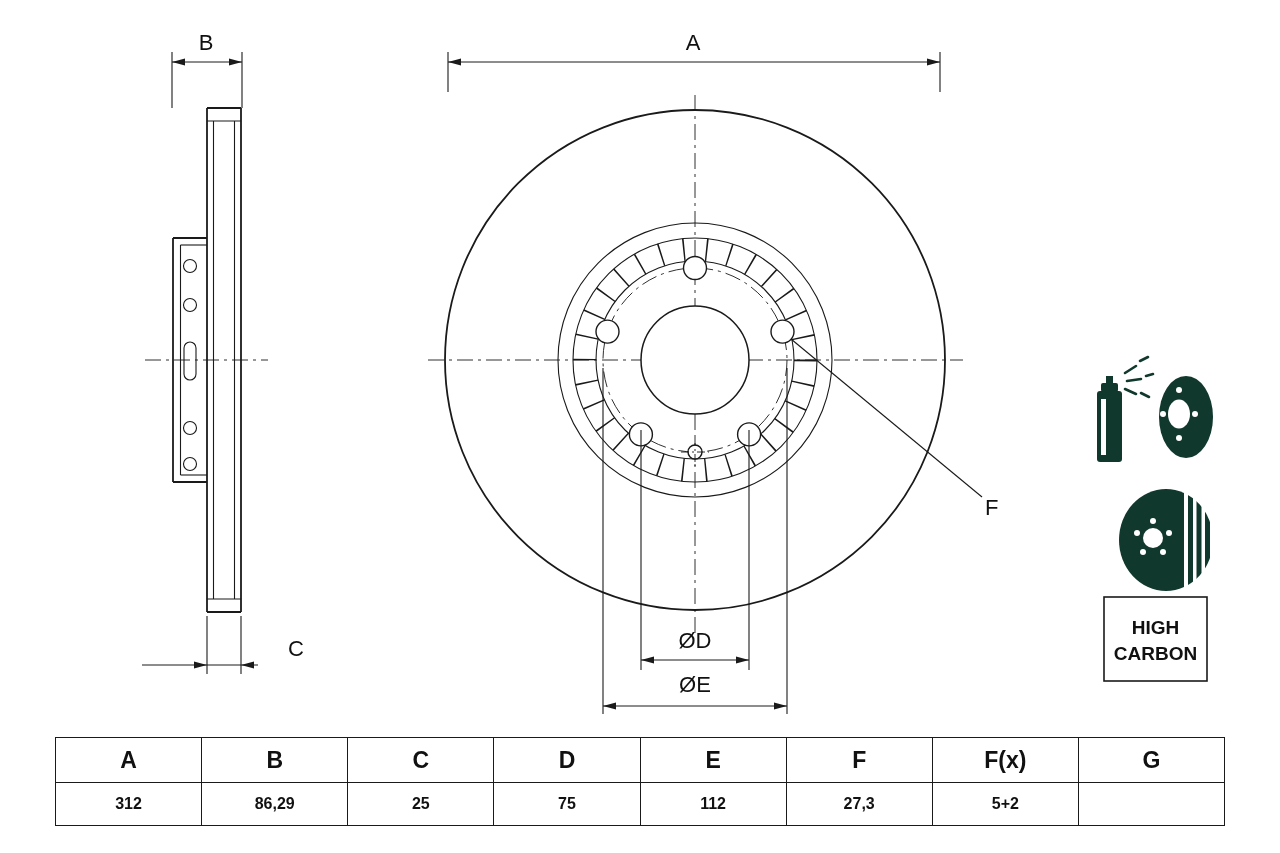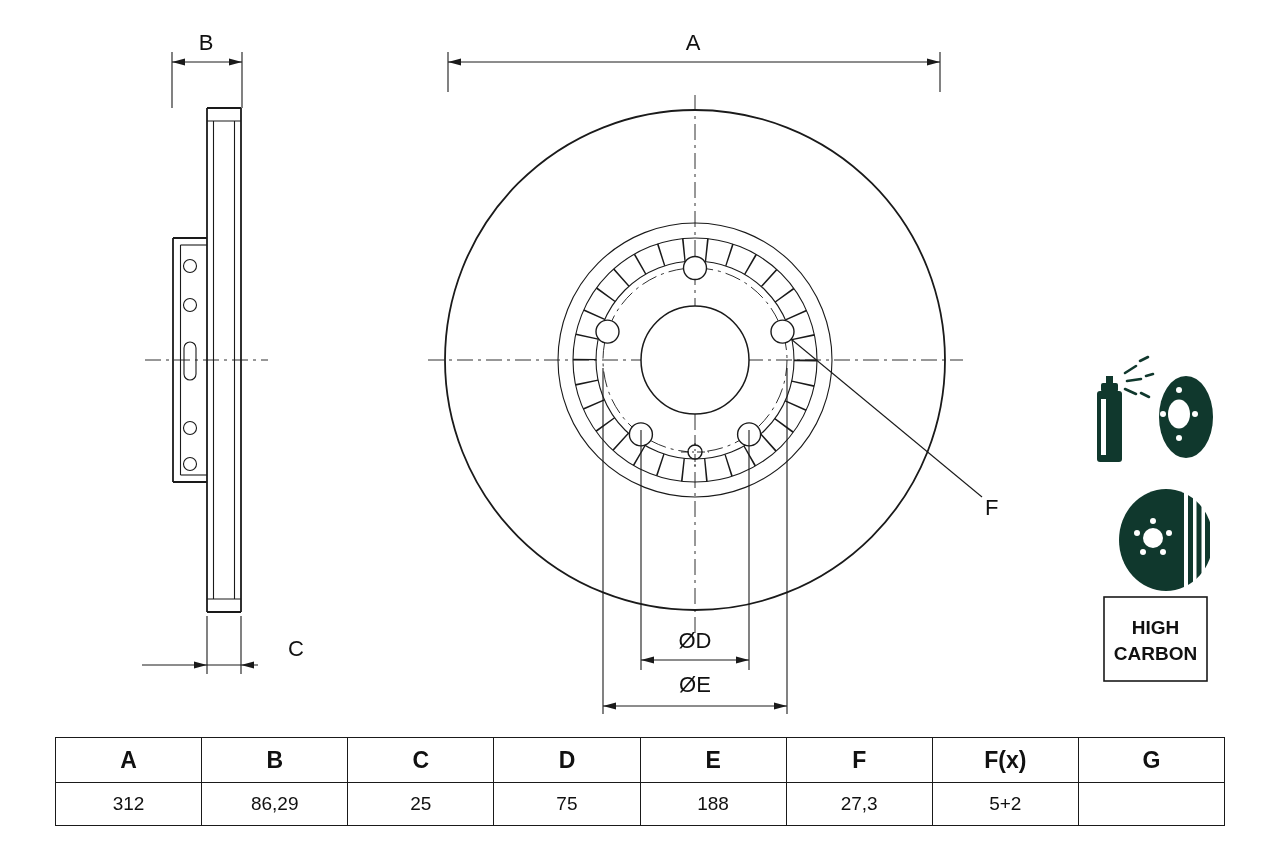--- a/index.html
+++ b/index.html
@@ -18,21 +18,21 @@
   text.lbl{font-size:22px;fill:#111111;}
   text.badge{font-size:19px;font-weight:bold;fill:#111111;text-anchor:middle;}
 
   
   .spec-table-wrap{position:absolute;left:55px;top:737px;width:1170px;height:86px;}
   table.spec{border-collapse:collapse;width:100%;height:100%;table-layout:fixed;}
   table.spec th, table.spec td{
     border:1.2px solid #1a1a1a;text-align:center;vertical-align:middle;
     color:#111111;padding:0;}
   table.spec th{font-size:23px;font-weight:bold;height:44px;}
-  table.spec td{font-size:19px;font-weight:normal;height:42px;}
+  table.spec td{font-size:16px;font-weight:bold;height:42px;}
 </style>
 </head>
 <body>
 
 <div class="canvas">
 
 <svg width="1280" height="730" viewBox="0 0 1280 730">
 
   <g>
 
@@ -197,21 +197,21 @@
       <th>E</th>
       <th>F</th>
       <th>F(x)</th>
       <th>G</th>
     </tr>
     <tr>
       <td>312</td>
       <td>86,29</td>
       <td>25</td>
       <td>75</td>
-      <td>188</td>
+      <td>112</td>
       <td>27,3</td>
       <td>5+2</td>
       <td></td>
     </tr>
   </tbody>
       </table>
 </div>
 
 </div>
 

